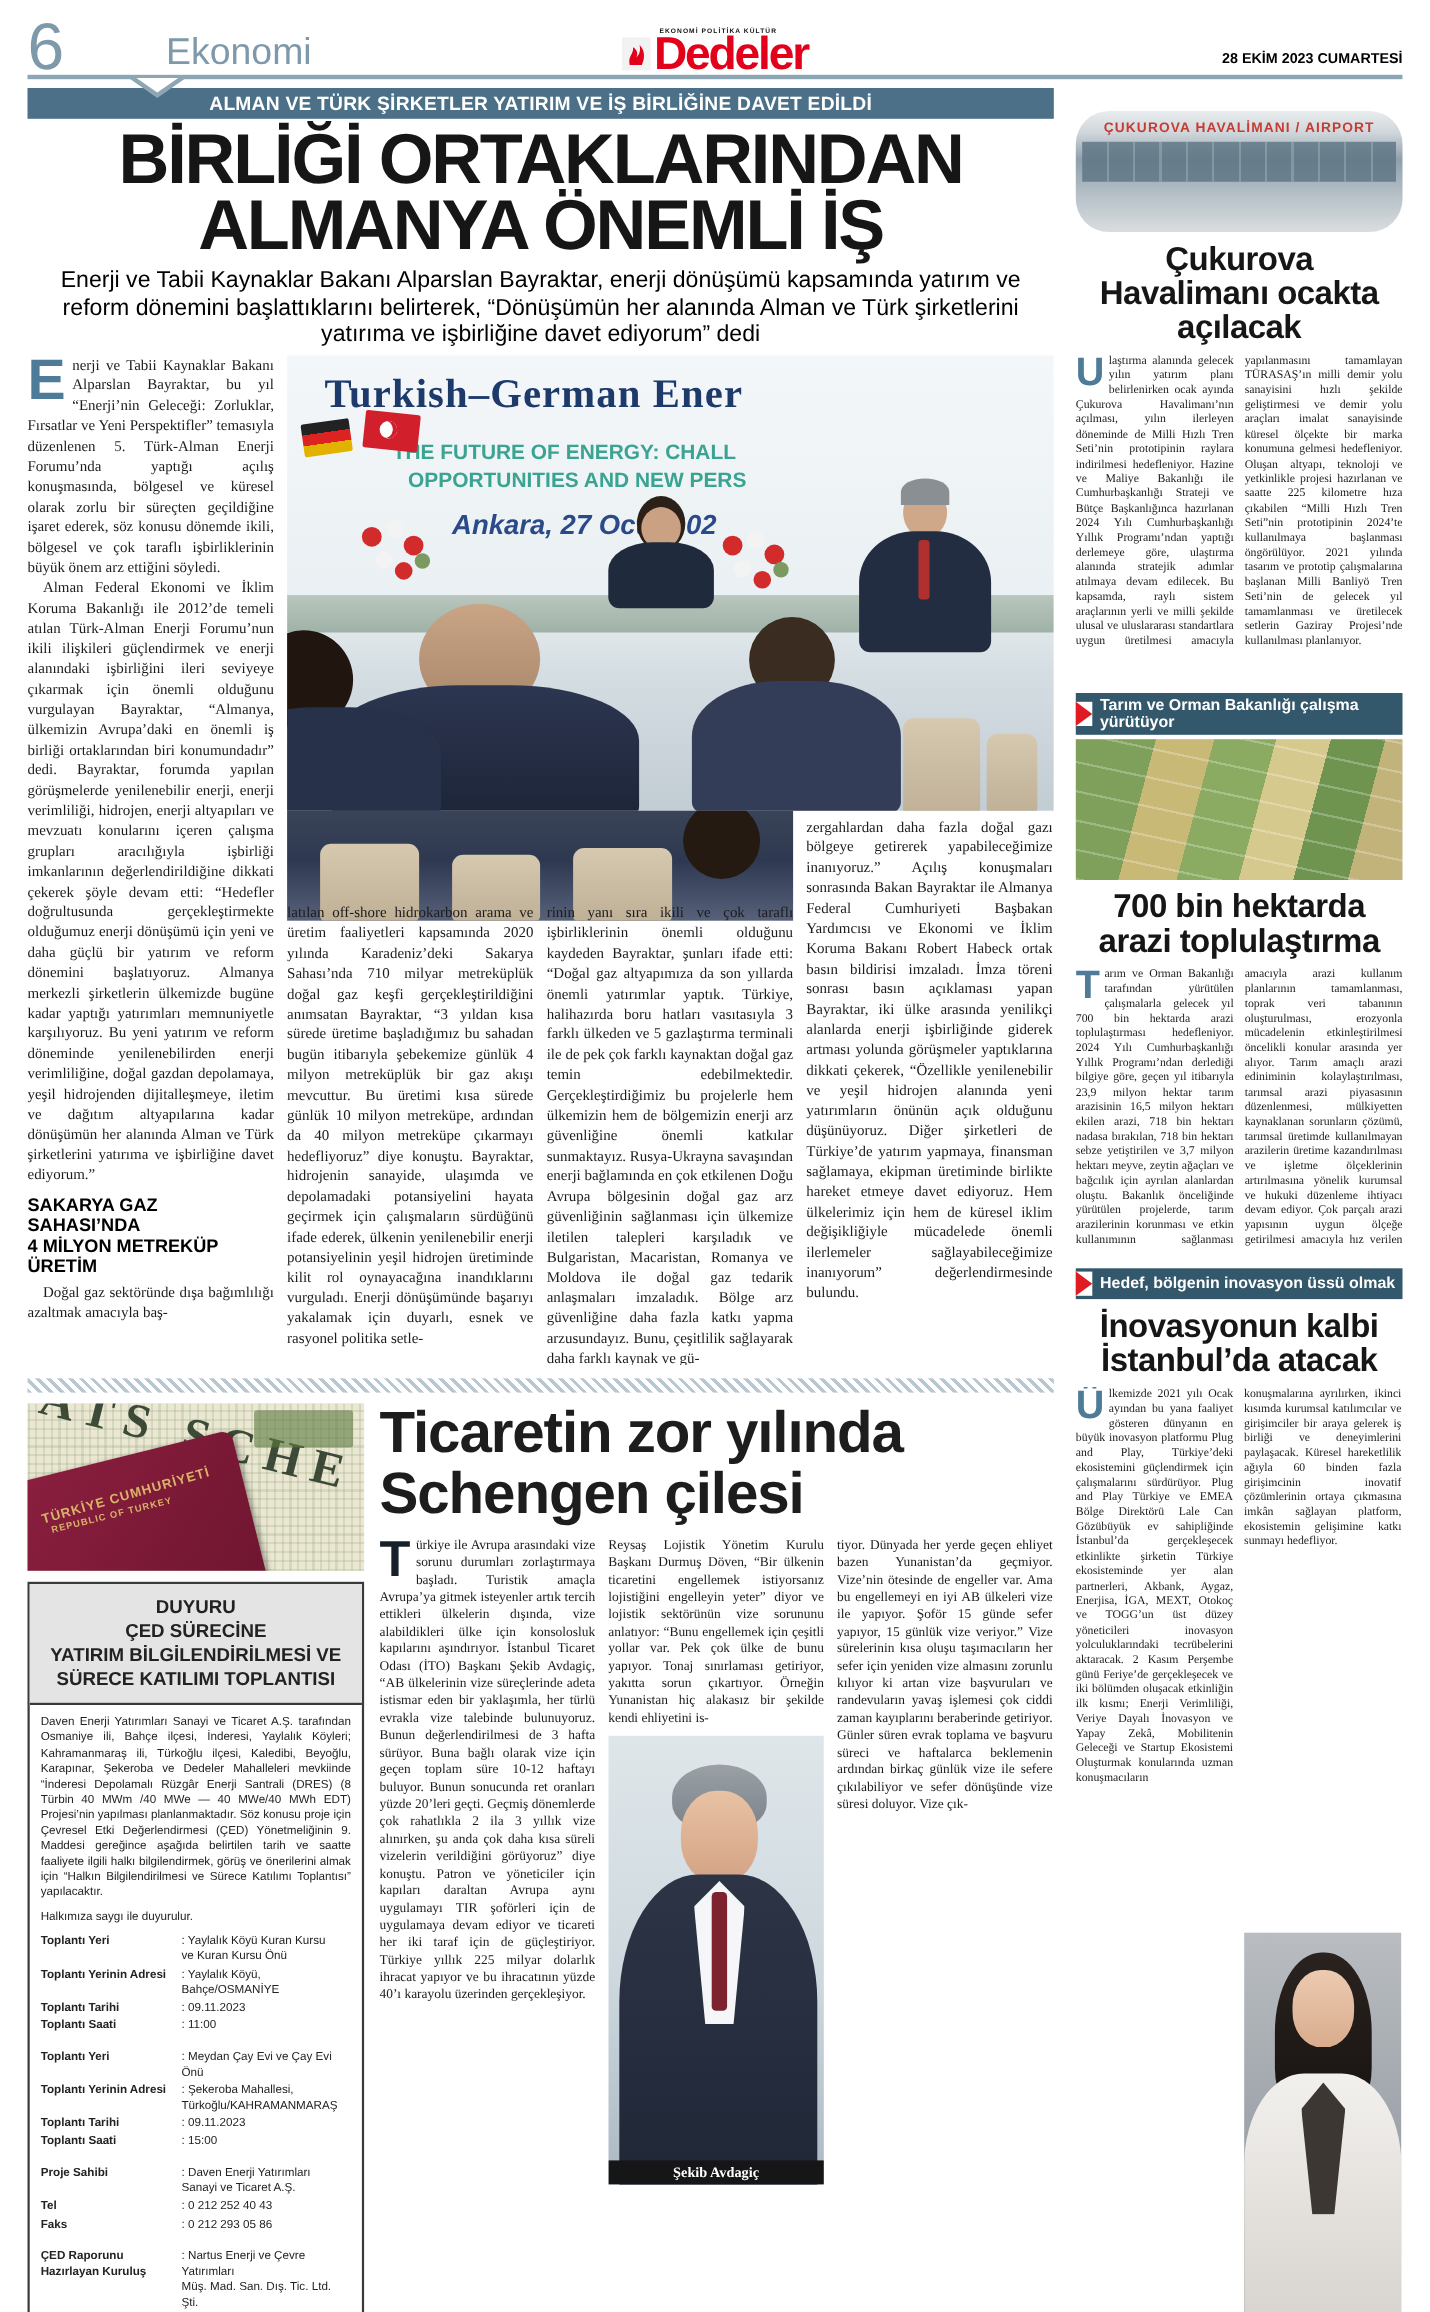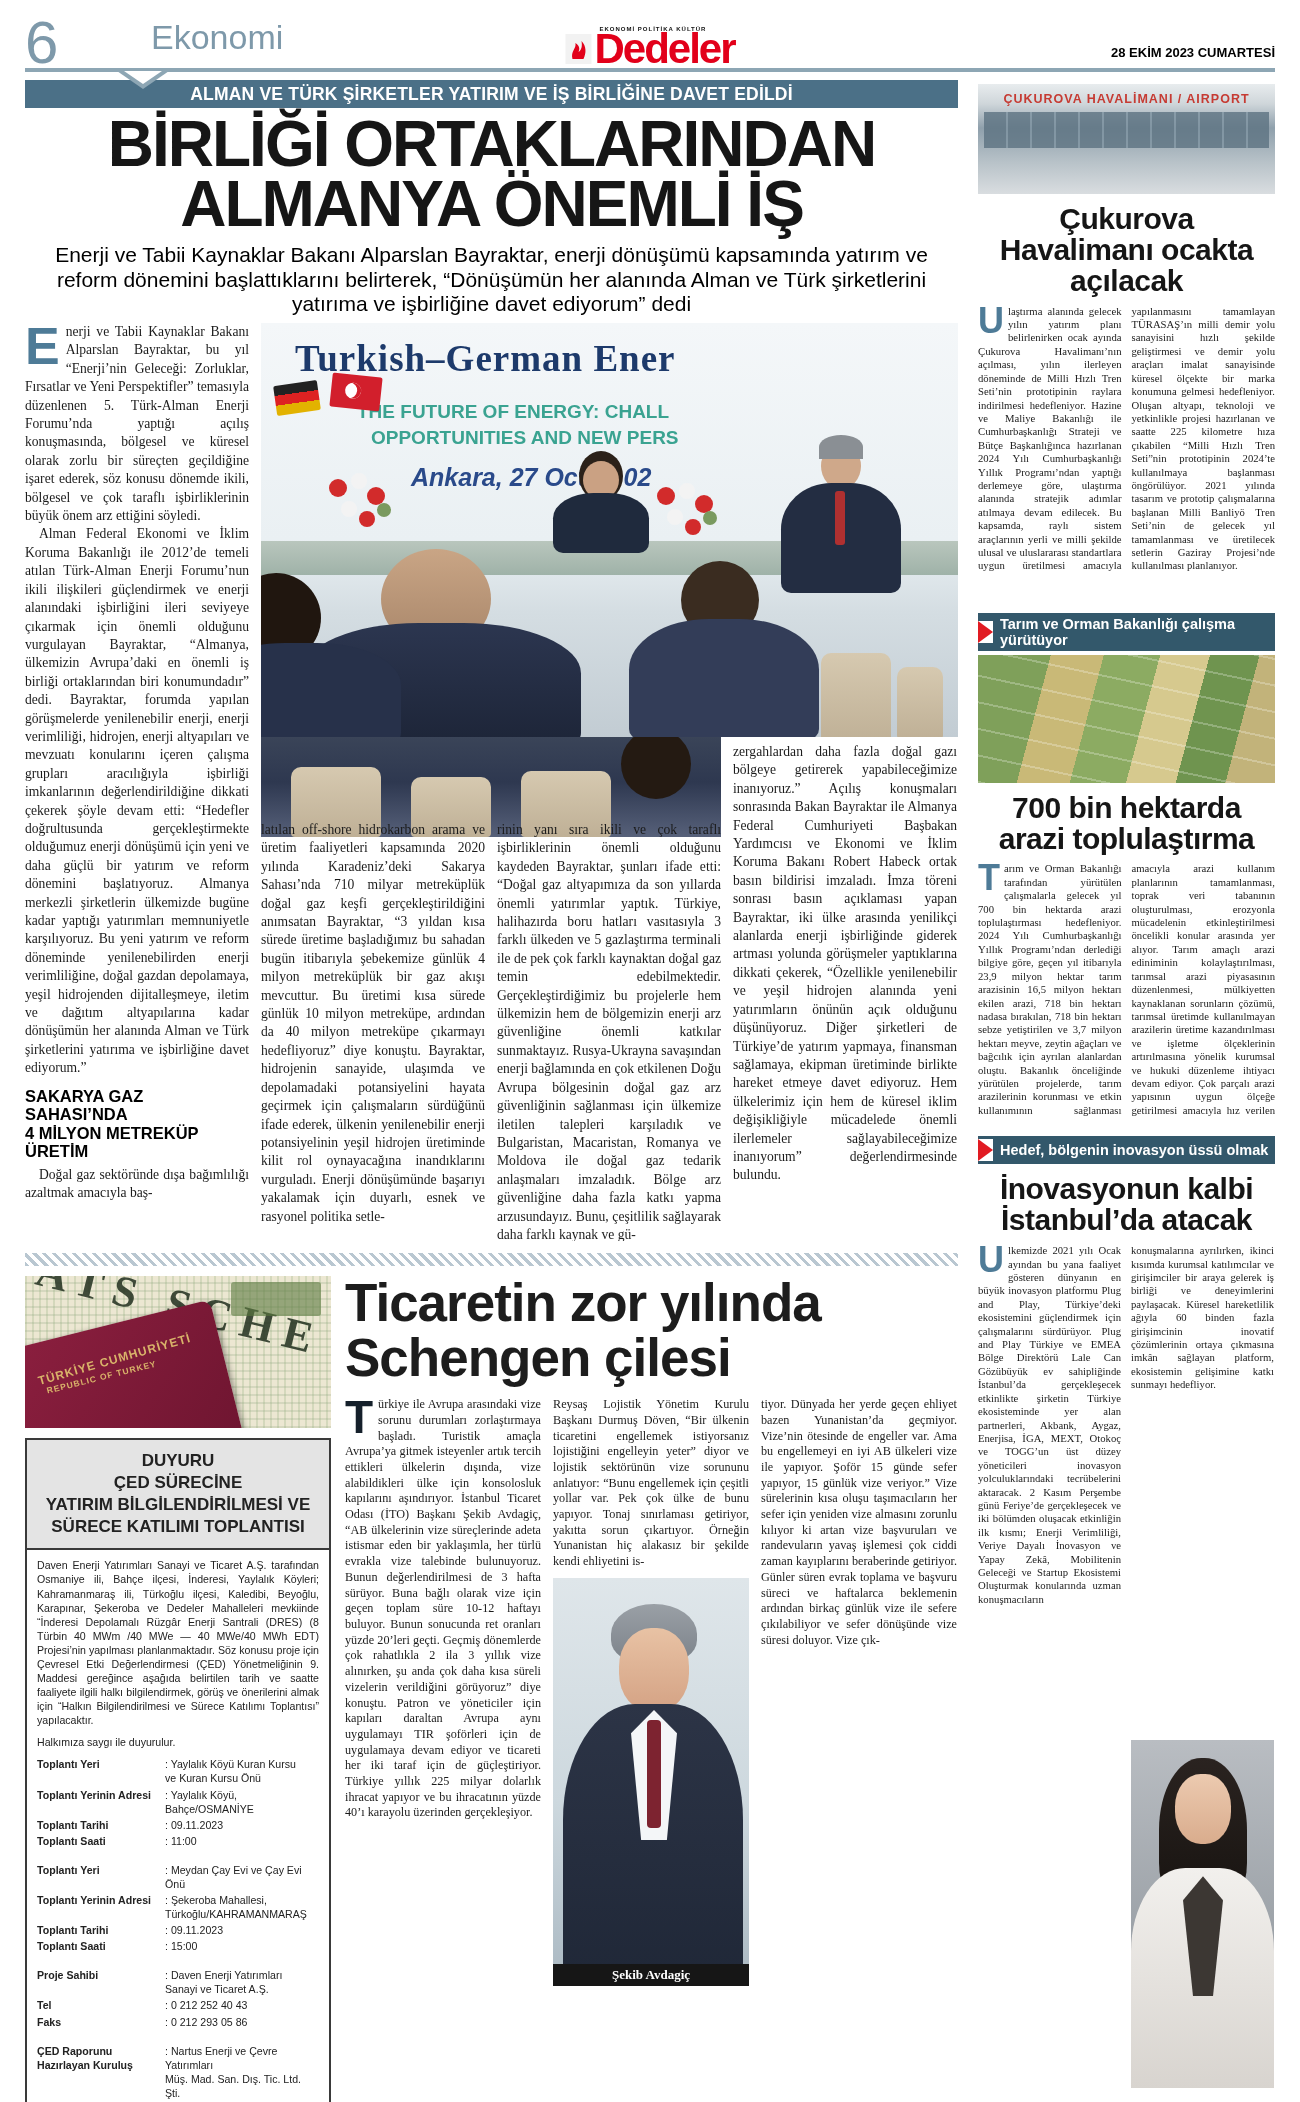--- a/index.html
+++ b/index.html
@@ -1,21 +1,21 @@
 <!DOCTYPE html>
 <html><head>
 <meta charset="utf-8">
 <style>
   html,body{margin:0;padding:0;background:#fff;}
   .page{width:1300px;height:2102px;background:#fff;position:relative;overflow:hidden;
         font-family:"Liberation Sans",sans-serif;color:#111;}
   
   .hdr{display:flex;align-items:flex-end;padding:6px 25px 0 25px;height:62px;position:relative;}
   .hdr-num{font-size:60px;color:#7e99aa;line-height:.85;width:58px;}
-  .hdr-sec{font-size:34px;color:#7e99aa;margin-left:68px;line-height:1;padding-bottom:14px;}
+  .hdr-sec{font-size:34px;color:#7e99aa;margin-left:68px;line-height:1;padding-bottom:4px;}
   .hdr-logo{position:absolute;left:50%;transform:translateX(-50%);bottom:2px;text-align:center;}
   .logo-tag{font-size:6px;letter-spacing:1px;font-weight:bold;color:#111;text-align:left;margin-left:34px;}
   .logo-row{display:flex;align-items:center;gap:3px;}
   .logo-icon{width:26px;height:30px;background:#f2f2f2;display:flex;align-items:center;justify-content:center;}
   .logo-text{font-size:42px;font-weight:bold;color:#e2001a;letter-spacing:-2px;line-height:.8;}
   .hdr-date{margin-left:auto;font-weight:bold;font-size:13px;padding-bottom:8px;color:#000;}
   .hdr-rule{height:4px;background:#8da6b4;margin:0 25px;position:relative;}
   .notch{position:absolute;left:92px;top:3px;width:0;height:0;
          border-left:26px solid transparent;border-right:26px solid transparent;border-top:18px solid #8da6b4;}
   .notch-in{position:absolute;left:99px;top:3px;width:0;height:0;
@@ -112,22 +112,22 @@
   .sp-shirt{position:absolute;top:132px;left:78px;width:46px;height:130px;background:#f4f6f8;
      clip-path:polygon(50% 0,100% 18%,78% 100%,22% 100%,0 18%);}
   .sp-tie{position:absolute;top:142px;left:94px;width:14px;height:108px;background:#7d2330;border-radius:4px;}
   .sp-cap{position:absolute;bottom:0;left:0;right:0;background:#161616;color:#fff;font-weight:bold;
      font-size:13px;text-align:center;padding:3px 0;}
   
   .sbar{display:flex;align-items:center;background:#33586b;color:#fff;font-weight:bold;font-size:14.5px;
         padding:3px 6px 3px 0;gap:7px;margin-top:0;}
   .tri{width:0;height:0;border-top:11px solid transparent;border-bottom:11px solid transparent;
        border-left:15px solid #e11b22;flex:none;background:#fff;}
-  .s1-photo{height:110px;position:relative;overflow:hidden;margin-top:4px;
-     background:linear-gradient(180deg,#e8ecee 0%,#cfd6da 18%,#8fa0ac 40%,#b9c3c9 72%,#d9dde0 100%);}
+  .s1-photo{height:110px;position:relative;overflow:hidden;margin-top:21px;
+     background:linear-gradient(180deg,#e8ecee 0%,#cfd6da 18%,#8fa0ac 40%,#b9c3c9 72%,#d9dde0 100%);border-radius:30px;}
   .s1-photo::after{content:"";position:absolute;top:28px;left:6px;right:6px;height:36px;
      background:repeating-linear-gradient(90deg,#5d7382 0 22px,#7e93a1 22px 24px),
                 repeating-linear-gradient(0deg,#5d7382 0 8px,#8097a5 8px 10px);opacity:.8;}
   .s1-cap{position:absolute;top:8px;left:0;right:0;text-align:center;color:#c63b33;font-weight:bold;
      font-size:12.5px;letter-spacing:1px;z-index:2;}
   .s2-photo{height:128px;margin-top:4px;overflow:hidden;
      background:linear-gradient(105deg,#7fa05a 0 22%,#c9b977 22% 38%,#8cab62 38% 55%,#d6c98e 55% 70%,#6f944f 70% 85%,#c2b37a 85%);
      position:relative;}
   .s2-photo::after{content:"";position:absolute;inset:0;
      background:repeating-linear-gradient(12deg,rgba(255,255,255,.25) 0 2px,transparent 2px 26px);}

